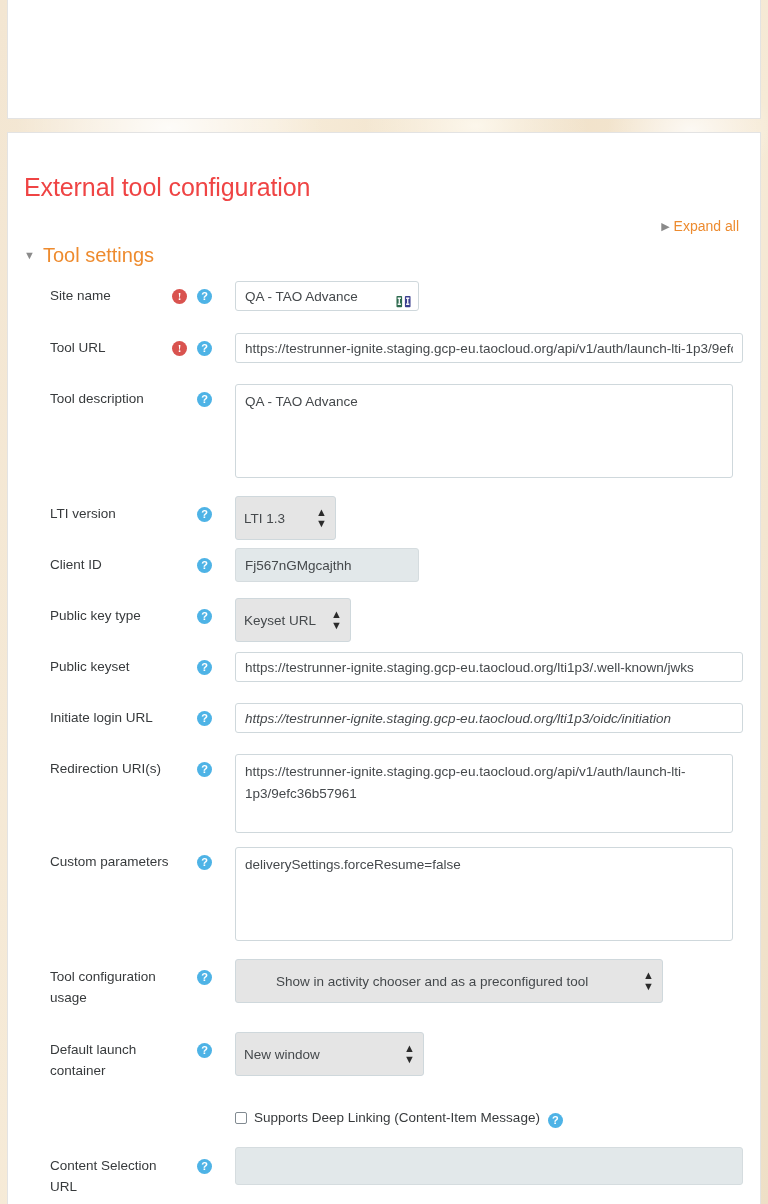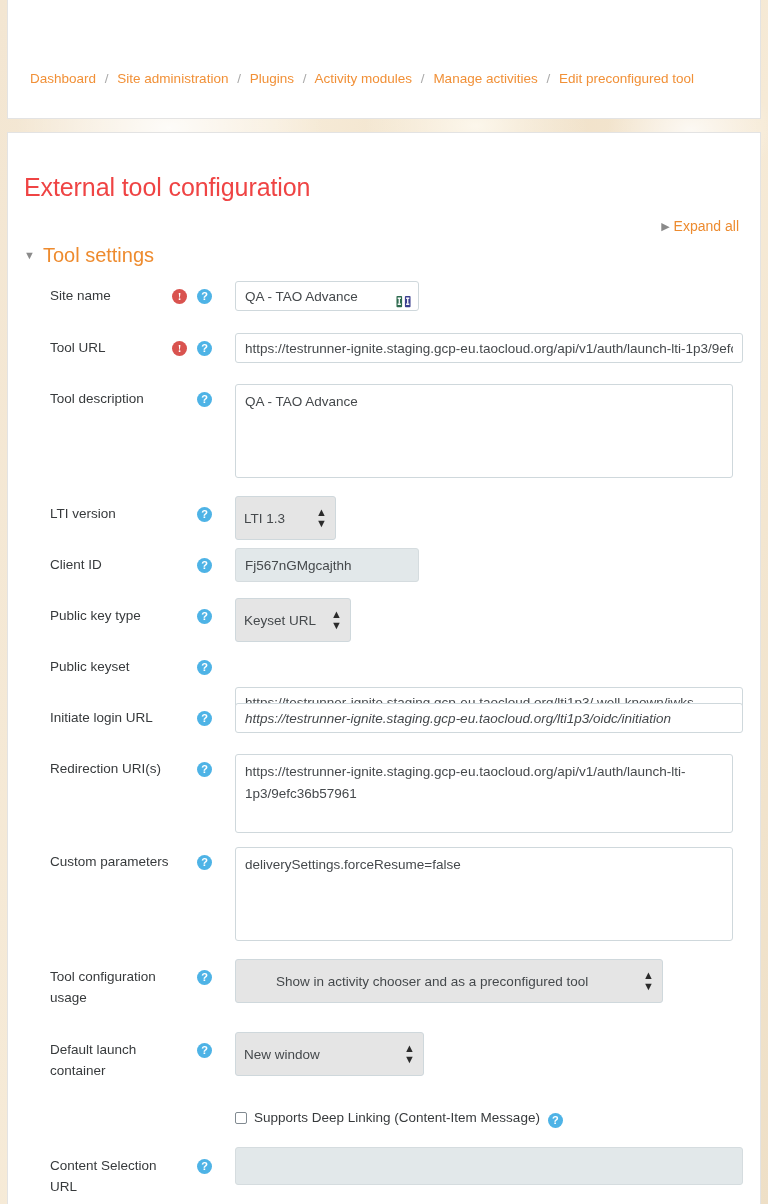--- a/index.html
+++ b/index.html
@@ -223,33 +223,20 @@
     line-height: 15px;
     text-align: center;
     margin-left: 8px;
     vertical-align: -2px;
   }
 </style>
 </head>
 <body>
 
 <div class="header-card">
-  <nav class="breadcrumb">
-    <a href="#">Dashboard</a>
-    <span class="sep">/</span>
-    <a href="#">Site administration</a>
-    <span class="sep">/</span>
-    <a href="#">Plugins</a>
-    <span class="sep">/</span>
-    <a href="#">Activity modules</a>
-    <span class="sep">/</span>
-    <a href="#">Manage activities</a>
-    <span class="sep">/</span>
-    <a href="#">Edit preconfigured tool</a>
-  </nav>
 </div>
 
 <div class="main-card">
 
   <h1 class="page-title">External tool configuration</h1>
 
   <a class="expand-all" href="#">
     <span class="caret">▶</span><span>Expand all</span>
   </a>
 
@@ -313,21 +300,21 @@
         <select class="sel" style="width:116px;">
           <option>Keyset URL</option>
         </select>
         <span class="arrows">▲<br>▼</span>
       </div>
     </div>
 
     <div class="row" style="top:524px;">
       <div class="lbl">Public keyset</div>
       <div class="help-icon" style="top:3px;"><span>?</span></div>
-      <input class="txt fld" type="text" style="top: -5px; width: 508px; margin-top: 35px;" value="https://testrunner-ignite.staging.gcp-eu.taocloud.org/lti1p3/.well-known/jwks">
+      <input class="txt fld" type="text" style="top: -5px; width: 508px;" value="https://testrunner-ignite.staging.gcp-eu.taocloud.org/lti1p3/.well-known/jwks">
     </div>
 
     <div class="row" style="top:575px;">
       <div class="lbl">Initiate login URL</div>
       <div class="help-icon" style="top:3px;"><span>?</span></div>
       <input class="txt fld" type="text" style="top: -5px; width: 508px; font-style: italic;" value="https://testrunner-ignite.staging.gcp-eu.taocloud.org/lti1p3/oidc/initiation">
     </div>
 
     <div class="row" style="top:626px;">
       <div class="lbl">Redirection URI(s)</div>

